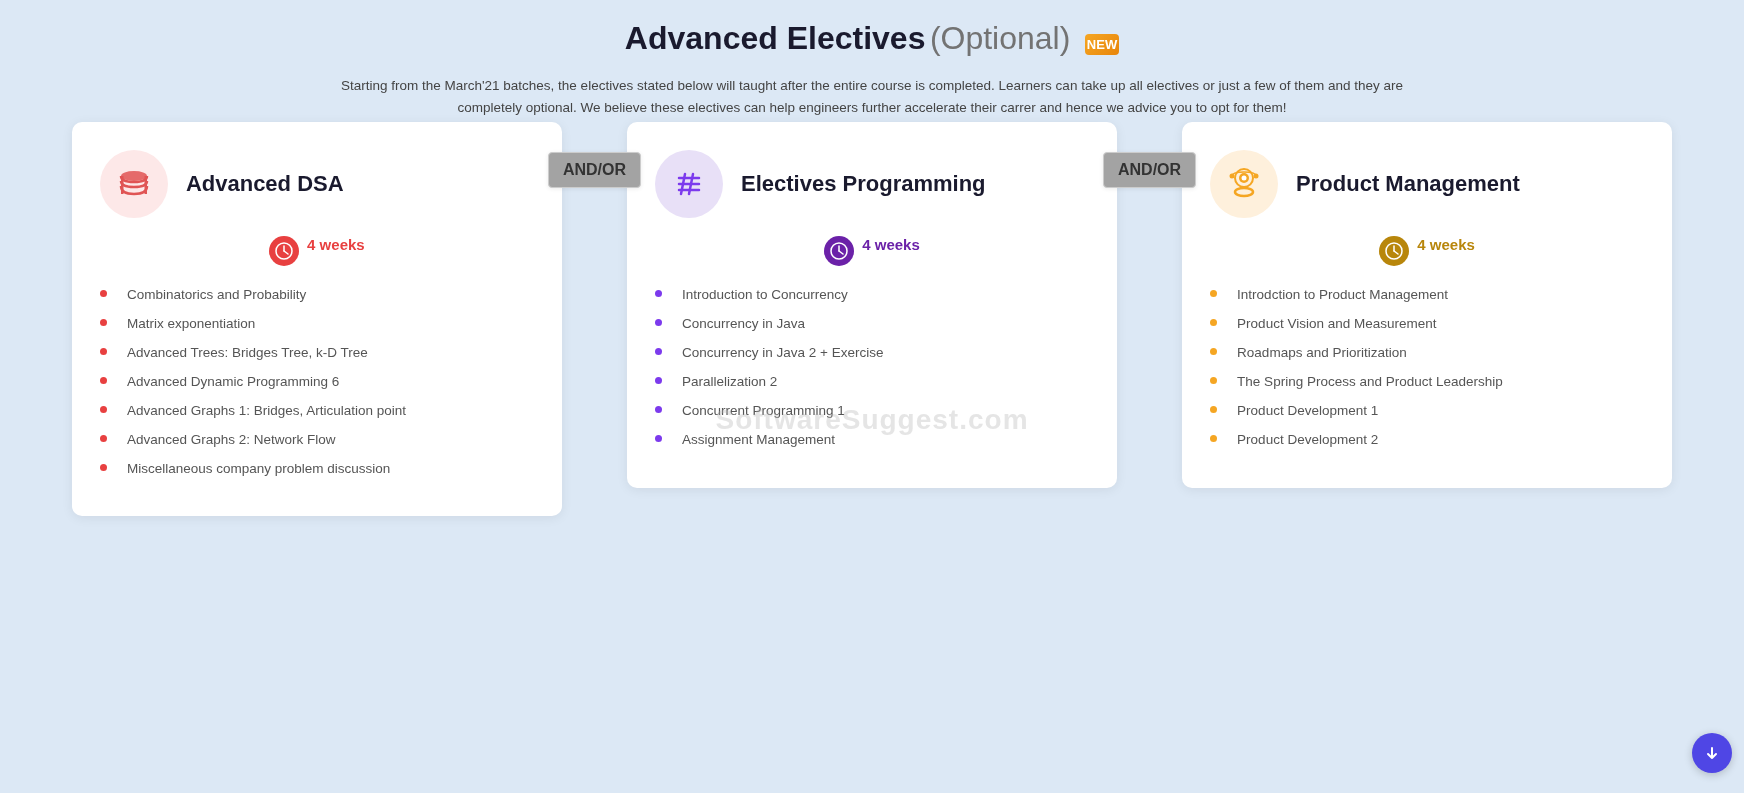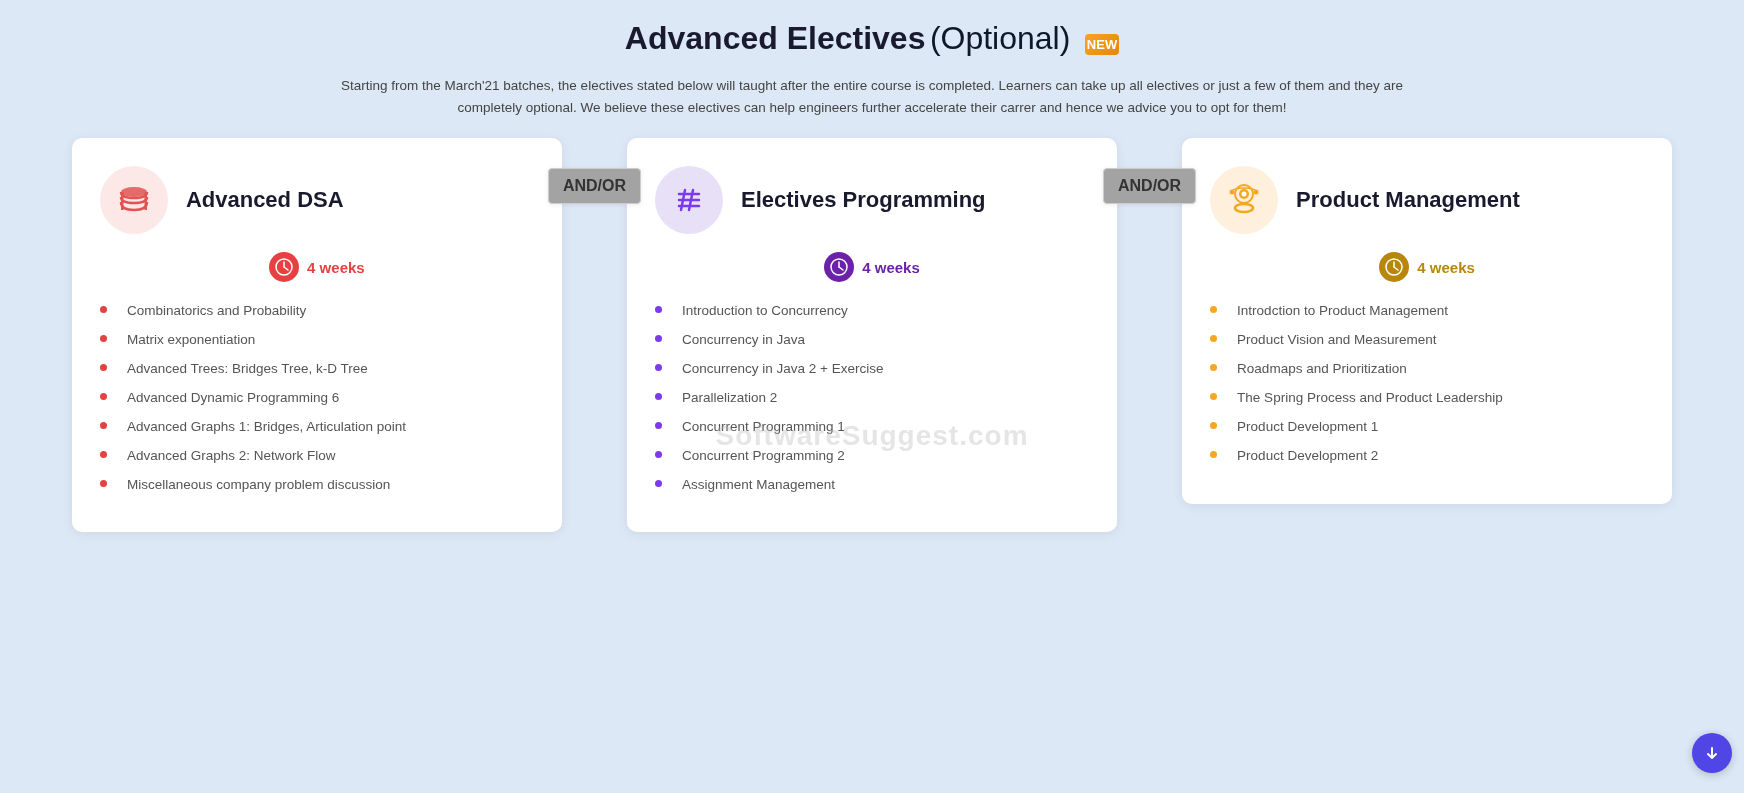--- a/index.html
+++ b/index.html
@@ -15,21 +15,21 @@
     }
     .page-title {
       font-size: 32px;
       font-weight: 900;
       color: #1a1a2e;
       display: inline;
     }
     .page-title-optional {
       font-size: 32px;
       font-weight: 400;
-      color: #0f172a;
+      color: #737373;
       display: inline;
     }
     .new-badge {
       background: linear-gradient(135deg, #f5a623, #e8850a);
       color: white;
       font-size: 13px;
       font-weight: 700;
       padding: 3px 2px;
       border-radius: 4px;
       margin-left: 10px;
@@ -42,21 +42,21 @@
       max-width: 1100px;
       margin: 10px auto 0;
       line-height: 1.6;
       text-align: center;
     }
     .cards-wrapper {
       display: flex;
       gap: 0;
       align-items: flex-start;
       justify-content: center;
-      margin-top: 20px;
+      margin-top: 4px;
       position: relative;
     }
     .separator {
       display: flex;
       align-items: flex-start;
       padding-top: 30px;
       z-index: 10;
     }
     .separator-badge {
       background: #a3a3a3;
@@ -99,21 +99,20 @@
     .card-icon.pink { background: #fde8e8; }
     .card-icon.purple { background: #e8e0f7; }
     .card-icon.orange { background: #fef0dc; }
     .card-title {
       font-size: 22px;
       font-weight: 700;
       color: #1a1a2e;
     }
     .duration-row {
       display: flex;
-      align-items: center;
       justify-content: center;
       gap: 8px;
       margin-bottom: 20px;
     }
     .duration-circle {
       width: 30px;
       height: 30px;
       border-radius: 50%;
       display: flex;
       align-items: center;
@@ -295,24 +294,20 @@
       <li>
           <span class="bullet-dot purple"></span>
           <span class="bullet-text">Parallelization 2</span>
         </li>
       <li>
           <span class="bullet-dot purple"></span>
           <span class="bullet-text">Concurrent Programming 1</span>
         </li>
       <li>
           <span class="bullet-dot purple"></span>
-          <span class="bullet-text">Concurrent Programming 2</span>
-        </li>
-      <li>
-          <span class="bullet-dot purple"></span>
           <span class="bullet-text">Assignment Management</span>
         </li>
     </ul>
   </div>
 
   <div class="separator">
     <span class="separator-badge">AND/OR</span>
   </div>
 
   <div class="card">

